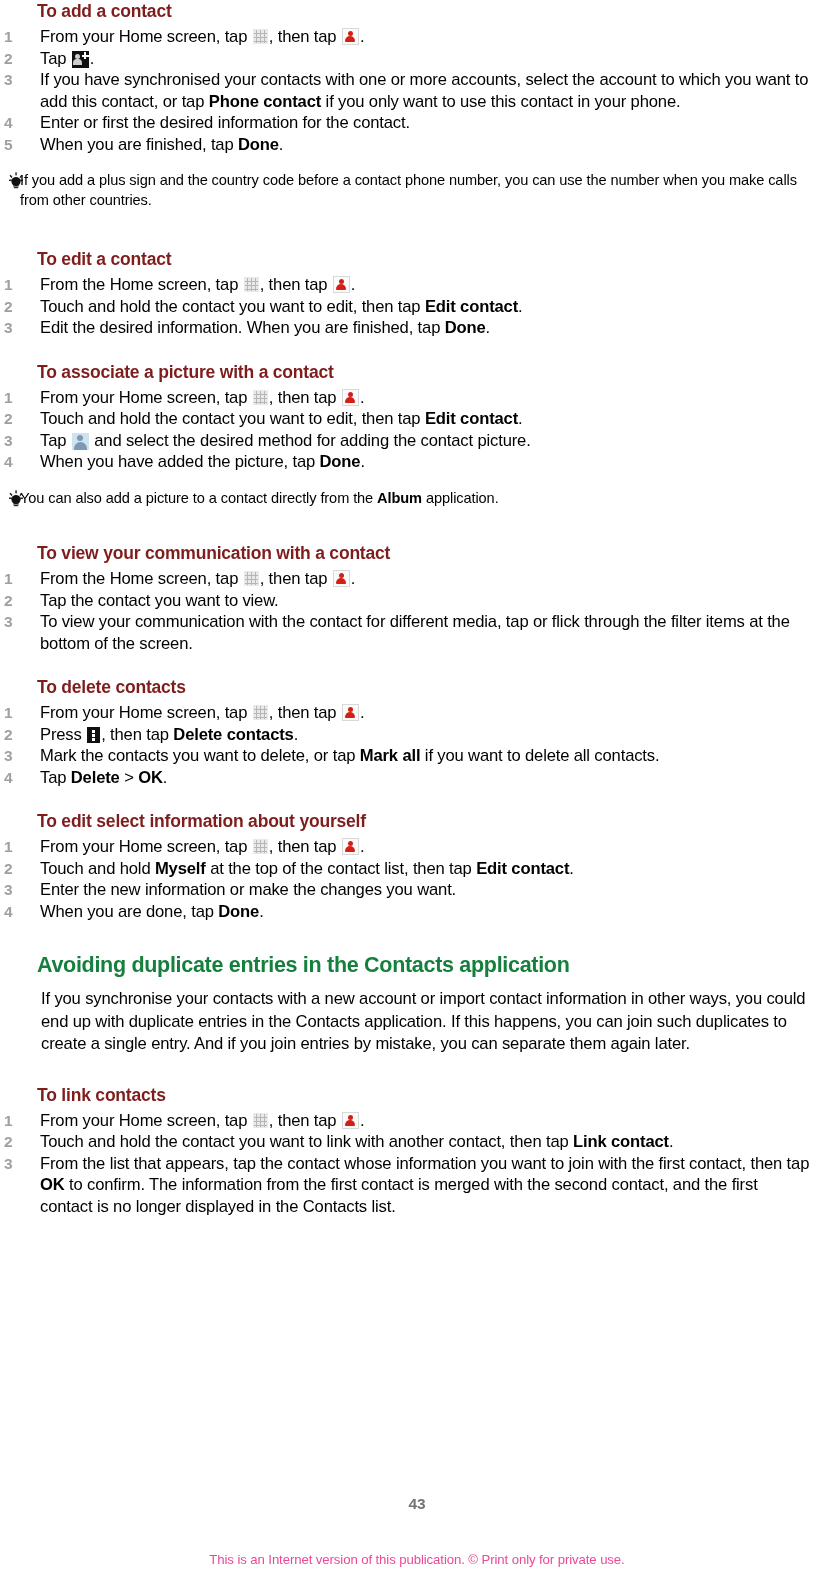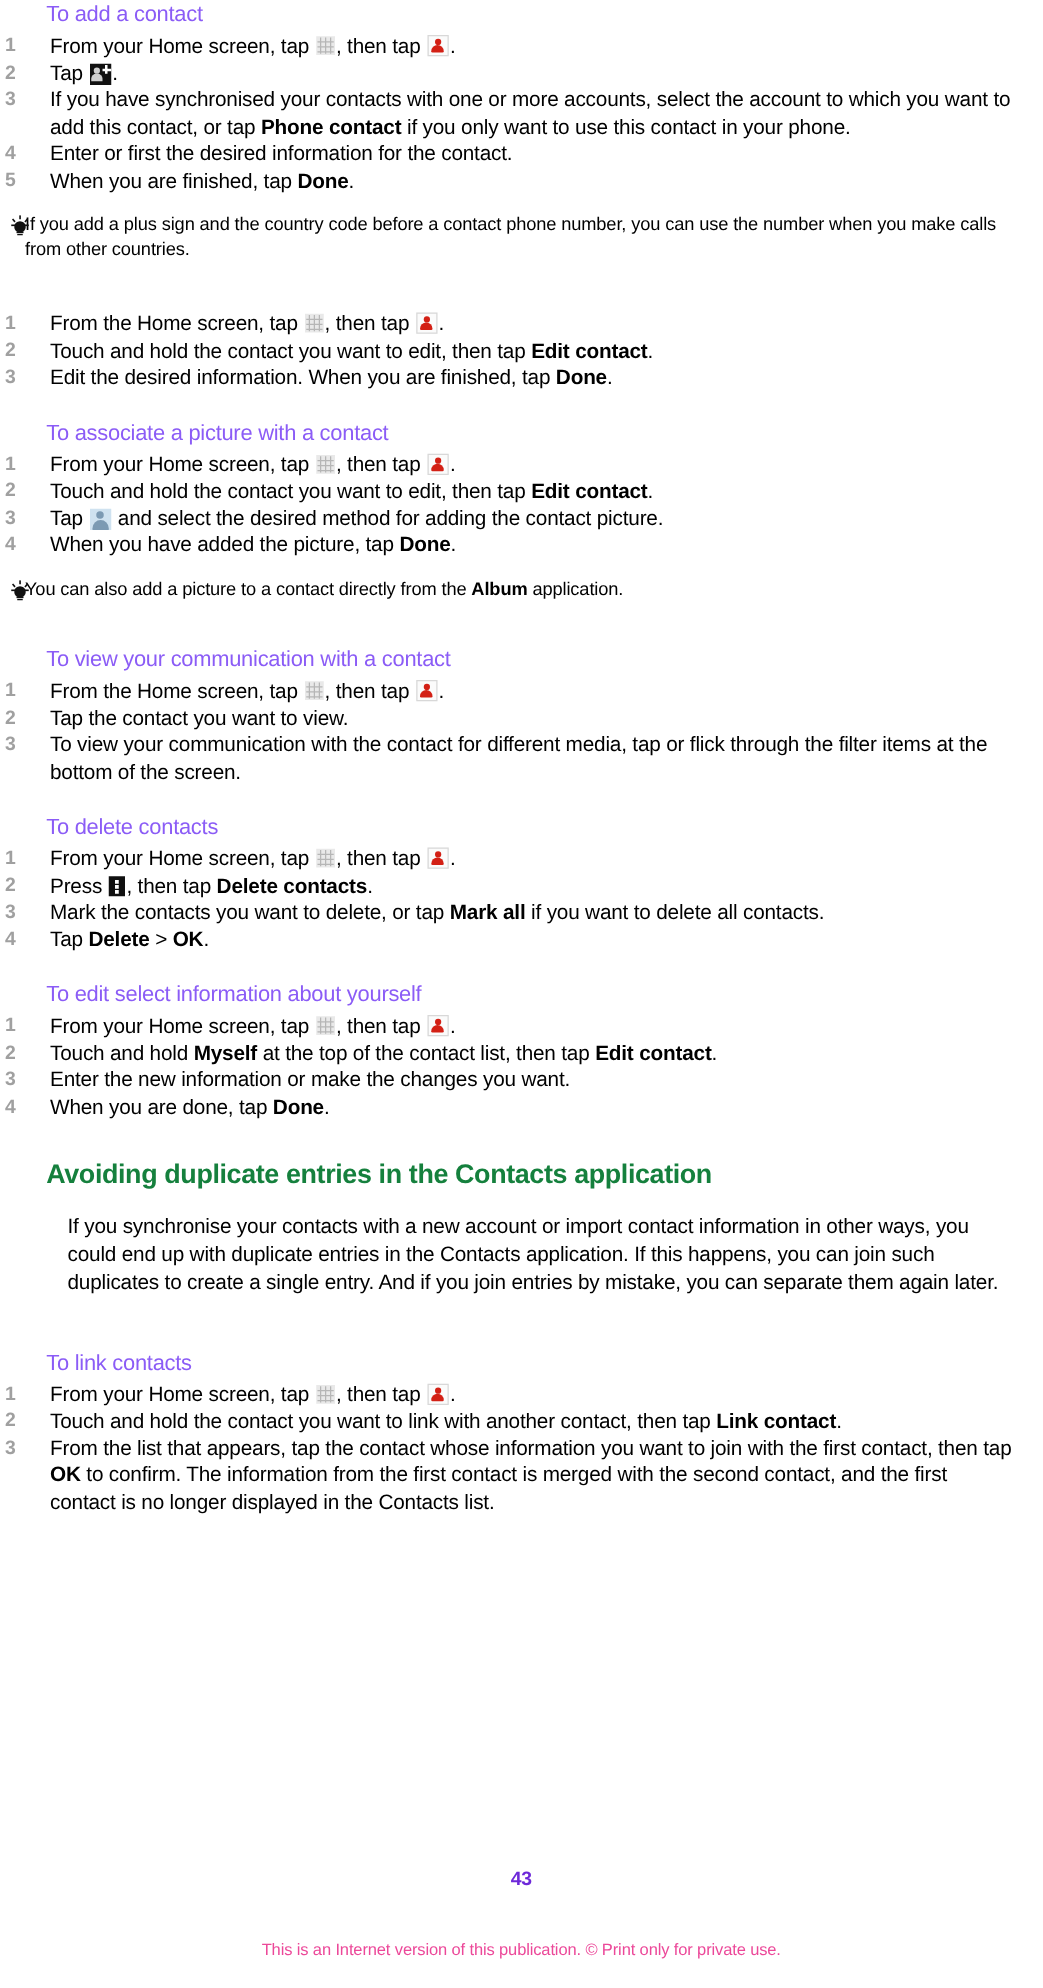--- a/index.html
+++ b/index.html
@@ -23,23 +23,23 @@
   }
   .content {
     position: absolute;
     left: 0;
     top: 0;
     width: 834px;
   }
 
   
   .sub-heading {
-    color: #8b5cf6;
+    color: #7f1d1d;
     font-size: 17.5px;
-    font-weight: normal;
+    font-weight: bold;
     letter-spacing: -0.2px;
     margin: 0 0 4px 0;
     padding-left: 37px;
     line-height: 22px;
   }
   .section-heading {
     color: #15803d;
     font-size: 21.5px;
     font-weight: bold;
     letter-spacing: -0.3px;
@@ -70,21 +70,21 @@
     width: 22px;
     text-align: left;
     color: #A0A0A0;
     font-size: 15.5px;
     font-weight: bold;
     line-height: 21.5px;
   }
 
   
   p.body-para {
-    margin: 17px;
+    margin: 4px;
     padding-left: 37px;
     padding-right: 18px;
     font-size: 16.6px;
     line-height: 22.6px;
     letter-spacing: -0.15px;
   }
 
   
   .tip {
     position: relative;
@@ -227,21 +227,21 @@
 
   b, strong { font-weight: bold; }
 
   
   .page-number {
     position: absolute;
     left: 0;
     right: 0;
     top: 1495px;
     text-align: center;
-    color: #6d28d9;
+    color: #737373;
     font-size: 15.5px;
     font-weight: bold;
     letter-spacing: -0.2px;
   }
   .footer-note {
     position: absolute;
     left: 0;
     right: 0;
     top: 1552px;
     text-align: center;
@@ -270,20 +270,21 @@
             <rect x="8.2" y="13.4" width="5.6" height="1.1" fill="#111"></rect>
             <rect x="8.8" y="15.1" width="4.4" height="1.1" fill="#111"></rect>
             <rect x="10.4" y="0.3" width="1.3" height="3.1" fill="#111"></rect>
             <rect x="4.0" y="7.6" width="3.0" height="1.3" fill="#111"></rect>
             <rect x="15.0" y="7.6" width="3.0" height="1.3" fill="#111"></rect>
             <rect x="5.4" y="2.9" width="1.3" height="3.0" fill="#111" transform="rotate(-40 6.0 4.4)"></rect>
             <rect x="15.3" y="2.9" width="1.3" height="3.0" fill="#111" transform="rotate(40 15.9 4.4)"></rect>
           </svg></span><span>If you add a plus sign and the country code before a contact phone number, you can use the number when you make calls from other countries.</span></div>
       <div style="height: 12px;"></div>
       <div style="height: 26px;"></div>
+      <div class="sub-heading">To edit a contact</div>
       <ol class="steps">
         <li><span class="num">1</span><span>From the Home screen, tap <span class="icon ic-grid"><i class="v1"></i><i class="v2"></i><i class="v3"></i><i class="h1"></i><i class="h2"></i><i class="h3"></i></span>, then tap <span class="icon ic-contacts"><i class="head"></i><i class="body"></i></span>.</span></li>
         <li><span class="num">2</span><span>Touch and hold the contact you want to edit, then tap <b>Edit contact</b>.</span></li>
         <li><span class="num">3</span><span>Edit the desired information. When you are finished, tap <b>Done</b>.</span></li>
       </ol>
       <div style="height: 22px;"></div>
       <div class="sub-heading">To associate a picture with a contact</div>
       <ol class="steps">
         <li><span class="num">1</span><span>From your Home screen, tap <span class="icon ic-grid"><i class="v1"></i><i class="v2"></i><i class="v3"></i><i class="h1"></i><i class="h2"></i><i class="h3"></i></span>, then tap <span class="icon ic-contacts"><i class="head"></i><i class="body"></i></span>.</span></li>
         <li><span class="num">2</span><span>Touch and hold the contact you want to edit, then tap <b>Edit contact</b>.</span></li>

